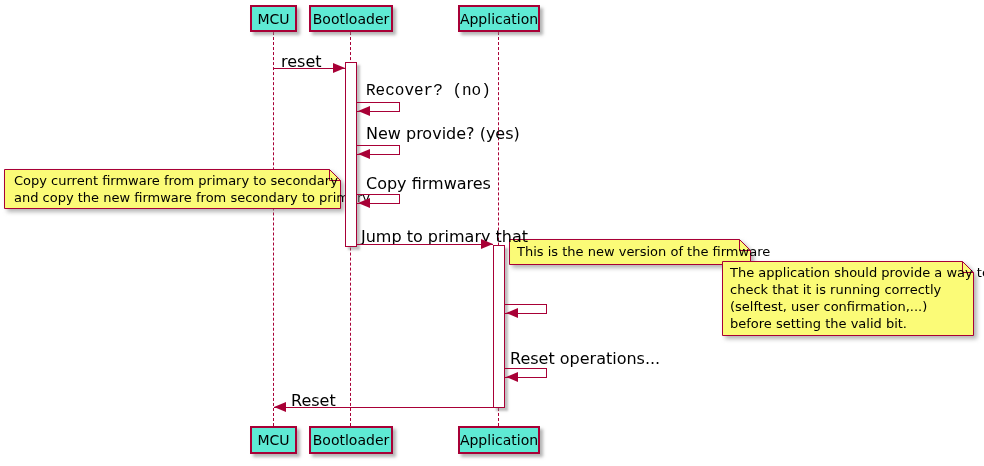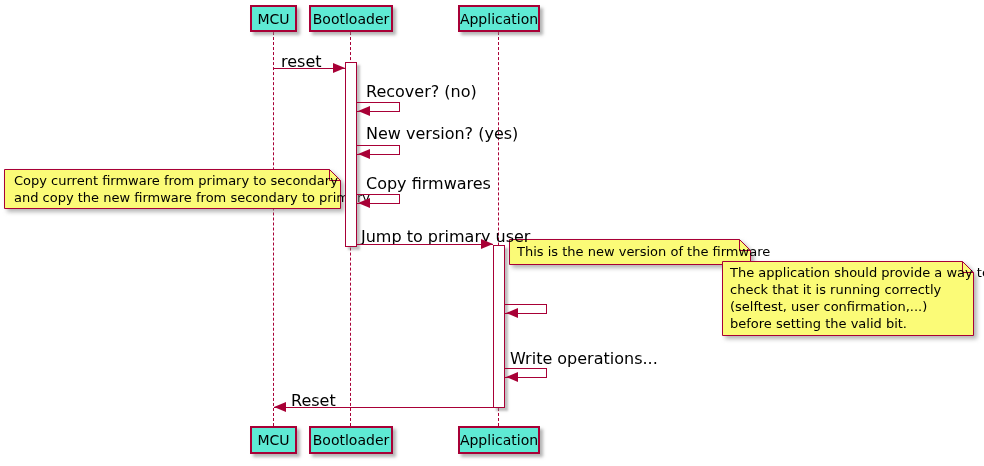--- a/index.html
+++ b/index.html
@@ -81,40 +81,40 @@
     </div>
   </div>
 
   <div class="activation" style="left:345px;top:62px;height:185px;"></div>
   <div class="activation" style="left:493px;top:245px;height:163px;"></div>
 
   <div class="msg-label" style="left:281px;top:52px;">reset</div>
   <div class="msg-line" style="left:274px;top:68px;width:71px;"></div>
   <div class="arrow-right" style="left:333px;top:63px;"></div>
 
-  <div class="msg-label" style="left:366px;top:82px;">Recover? (no)</div>
+  <div class="msg-label" style="left:366px;top:82px;font-family:Liberation Mono, monospace;">Recover? (no)</div>
   <div class="self-loop" style="left:357px;top:102px;width:43px;height:10px;"></div>
   <div class="arrow-left" style="left:358px;top:106px;"></div>
 
-  <div class="msg-label" style="left:366px;top:124px;">New version? (yes)</div>
+  <div class="msg-label" style="left:366px;top:124px;">New provide? (yes)</div>
   <div class="self-loop" style="left:357px;top:145px;width:43px;height:10px;"></div>
   <div class="arrow-left" style="left:358px;top:149px;"></div>
 
   <div class="msg-label" style="left:366px;top:174px;">Copy firmwares</div>
   <div class="self-loop" style="left:357px;top:194px;width:43px;height:10px;"></div>
   <div class="arrow-left" style="left:358px;top:198px;"></div>
 
-  <div class="msg-label" style="left:361px;top:227px;">Jump to primary user</div>
+  <div class="msg-label" style="left:361px;top:227px;">Jump to primary that</div>
   <div class="msg-line" style="left:357px;top:244px;width:136px;"></div>
   <div class="arrow-right" style="left:481px;top:239px;"></div>
 
   <div class="self-loop" style="left:505px;top:304px;width:42px;height:10px;"></div>
   <div class="arrow-left" style="left:506px;top:308px;"></div>
 
-  <div class="msg-label" style="left:510px;top:349px;">Write operations...</div>
+  <div class="msg-label" style="left:510px;top:349px;">Reset operations...</div>
   <div class="self-loop" style="left:505px;top:368px;width:42px;height:10px;"></div>
   <div class="arrow-left" style="left:506px;top:372px;"></div>
 
   <div class="msg-label" style="left:291px;top:391px;">Reset</div>
   <div class="msg-line" style="left:274px;top:407px;width:219px;"></div>
   <div class="arrow-left" style="left:274px;top:402px;"></div>
 
   <div class="participant" style="left:250px;top:5px;width:47px;height:27px;">
     <span>MCU</span>
   </div>

